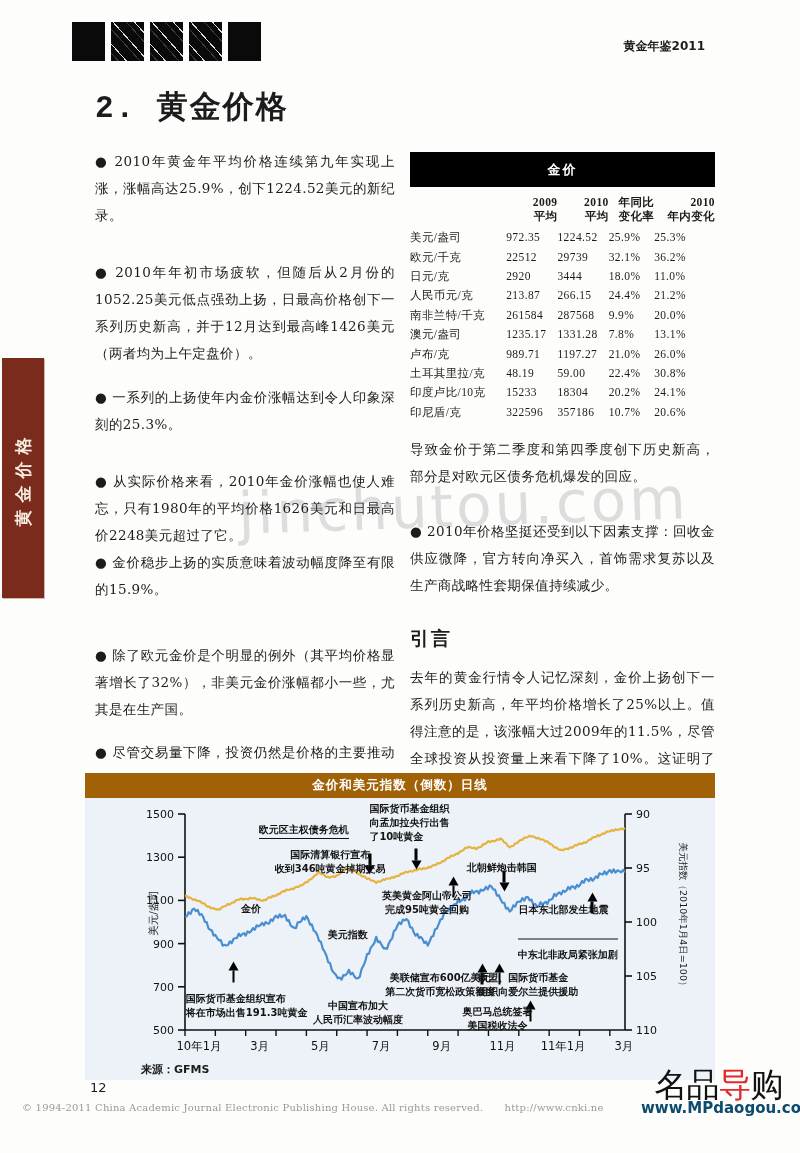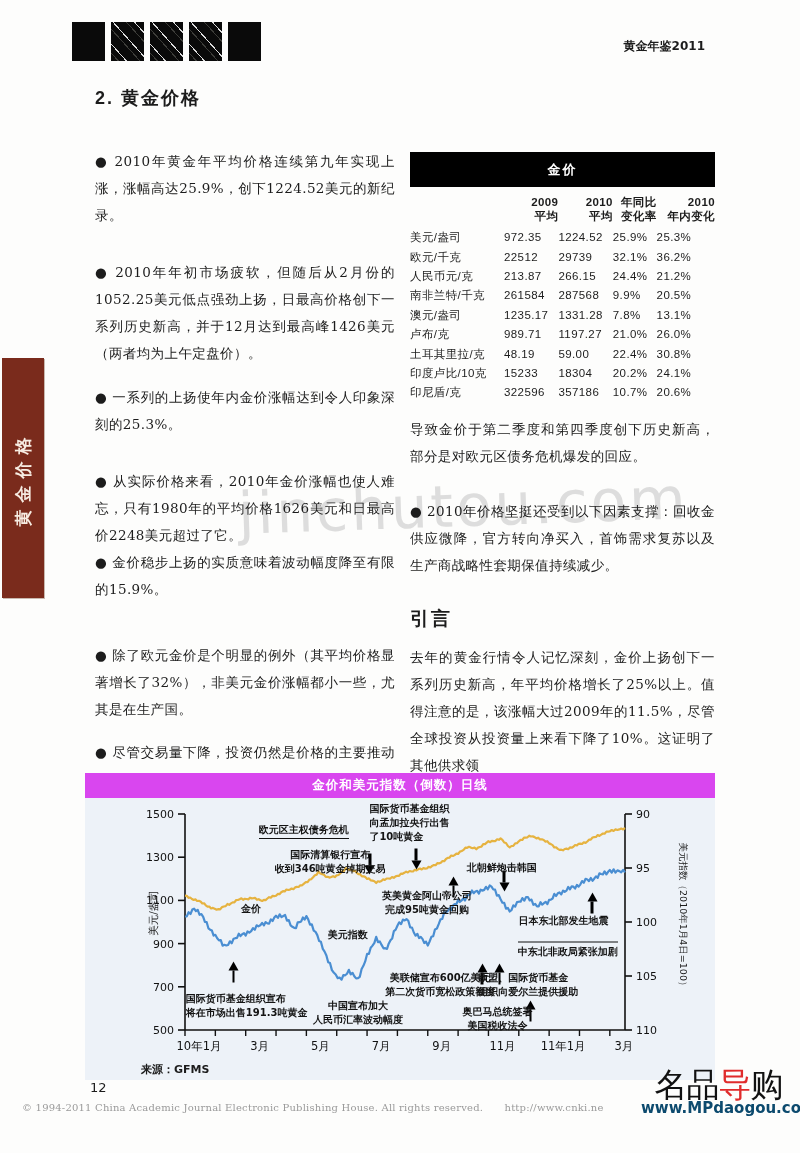--- a/index.html
+++ b/index.html
@@ -9,62 +9,62 @@
   .watermark{position:absolute;left:238px;top:472px;font-size:58px;letter-spacing:3px;
              color:rgba(150,150,150,0.30);font-family:"DejaVu Sans","Liberation Sans",sans-serif;
              transform:rotate(-2deg);z-index:0;}
   
   .thumbs{position:absolute;left:72px;top:22px;display:flex;gap:6px;}
   .thumb{width:33px;height:39px;background:#0a0a0a;position:relative;overflow:hidden;}
   .thumb.speck{background:
      repeating-linear-gradient(48deg,#0a0a0a 0 5px,#3c3c38 5px 6px,#0a0a0a 6px 11px,#ddd 11px 12px,#0a0a0a 12px 16px);}
   .brand{position:absolute;right:95px;top:38px;font-size:12px;font-weight:bold;
          font-family:"DejaVu Sans","Liberation Sans",sans-serif;}
-  .title{position:absolute;left:95px;top:86px;font-size:18px;font-weight:900;margin:0;
-         font-family:Liberation Sans, sans-serif;letter-spacing:2px;}
+  .title{position:absolute;left:95px;top:86px;font-size:31px;font-weight:900;margin:0;
+         font-family:Liberation Mono, monospace;letter-spacing:2px;}
   
   .side-tab{position:absolute;left:2px;top:358px;width:42px;height:240px;background:#7a2b1c;
             display:flex;align-items:center;justify-content:center;box-shadow:1px 1px 0 #c9b8ae;}
   .side-tab span{display:block;transform:rotate(-90deg);white-space:nowrap;color:#f7ece2;
                  font-size:17px;font-weight:bold;letter-spacing:7px;
                  font-family:"DejaVu Sans","Liberation Sans",sans-serif;}
   
   .col-left{position:absolute;left:95px;top:148px;width:300px;font-size:13.5px;line-height:27px;
             text-align:justify;letter-spacing:0.4px;}
   .col-left p{margin:0;}
   .col-right{position:absolute;left:410px;top:152px;width:305px;font-size:13.5px;line-height:27px;
              text-align:justify;letter-spacing:0.4px;}
   .col-right p{margin:0;}
   
   .tbl-title{background:#000;color:#fff;text-align:center;font-weight:bold;font-size:13px;
              padding:4px 0;font-family:"DejaVu Sans","Liberation Sans",sans-serif;letter-spacing:2px;}
   table.gold{width:100%;border-collapse:collapse;font-size:11.5px;line-height:1.25;
-             font-family:Liberation Sans, sans-serif;margin-top:6px;}
+             font-family:Liberation Serif, serif;margin-top:6px;}
   table.gold th{font-weight:bold;text-align:right;vertical-align:bottom;white-space:pre-line;padding:2px 0 4px 0;}
   table.gold td{text-align:left;padding:2.5px 0;}
   table.gold th:first-child, table.gold td:first-child{text-align:left;}
   
   .intro-h{font-size:19px;font-weight:900;margin:0;letter-spacing:2px;
            font-family:"DejaVu Sans","Liberation Sans",sans-serif;}
   
   .chart-block{position:absolute;left:85px;top:773px;width:630px;z-index:1;}
-  .chart-titlebar{background:#d946ef;color:#fff;text-align:center;font-size:12.5px;font-weight:bold;
+  .chart-titlebar{background:#a16207;color:#fff;text-align:center;font-size:12.5px;font-weight:bold;
                   padding:4px 0;letter-spacing:1px;font-family:"DejaVu Sans","Liberation Sans",sans-serif;}
   .chart-panel{position:relative;width:630px;height:260px;background:#edf2f8;}
   .chart-panel svg{position:absolute;left:0;top:0;}
   .y-label-left{position:absolute;left:-24px;top:108px;transform:rotate(-90deg);font-size:10.5px;
                 width:90px;text-align:center;font-family:"DejaVu Sans","Liberation Sans",sans-serif;}
   .y-label-right{position:absolute;right:-64px;top:112px;transform:rotate(90deg);font-size:9.5px;
                  width:190px;text-align:center;font-family:"DejaVu Sans","Liberation Sans",sans-serif;}
   .ann{position:absolute;transform:translate(-50%,-50%);font-size:10px;line-height:1.4;
        text-align:center;white-space:pre-line;color:#141414;font-weight:bold;z-index:3;
        font-family:"DejaVu Sans","Liberation Sans",sans-serif;}
   .ann.left{text-align:left;}
   .ann.rule-under{border-bottom:1.5px solid #111;padding-bottom:1px;}
-  .ann.rule-over{border-top:1.5px solid #111;padding-top:2px;}
+  .ann.rule-over{border-top:1.5px solid #111;padding-top:8px;}
   .arrow{position:absolute;transform:translate(-50%,-50%);width:11px;z-index:2;}
   .arrow .head{width:0;height:0;border-left:5.5px solid transparent;border-right:5.5px solid transparent;margin:0 auto;}
   .arrow.up .head{border-bottom:9px solid #000;}
   .arrow.down .head{border-top:9px solid #000;}
   .arrow .stem{width:2.6px;height:12px;background:#000;margin:0 auto;}
   .chart-source{margin:4px 0 0 56px;font-size:11px;font-weight:bold;background:#edf2f8;display:inline-block;
                 font-family:"DejaVu Sans","Liberation Sans",sans-serif;}
   .chart-source-row{background:#edf2f8;height:22px;}
   
   .page-num{position:absolute;left:90px;top:1080px;font-size:13px;
@@ -136,32 +136,39 @@
               <td>25.3%</td>
             </tr>
             <tr>
               <td>欧元/千克</td>
               <td>22512</td>
               <td>29739</td>
               <td>32.1%</td>
               <td>36.2%</td>
             </tr>
             <tr>
+              <td>日元/克</td>
+              <td>2920</td>
+              <td>3444</td>
+              <td>18.0%</td>
+              <td>11.0%</td>
+            </tr>
+            <tr>
               <td>人民币元/克</td>
               <td>213.87</td>
               <td>266.15</td>
               <td>24.4%</td>
               <td>21.2%</td>
             </tr>
             <tr>
               <td>南非兰特/千克</td>
               <td>261584</td>
               <td>287568</td>
               <td>9.9%</td>
-              <td>20.5%</td>
+              <td>20.0%</td>
             </tr>
             <tr>
               <td>澳元/盎司</td>
               <td>1235.17</td>
               <td>1331.28</td>
               <td>7.8%</td>
               <td>13.1%</td>
             </tr>
             <tr>
               <td>卢布/克</td>
@@ -261,21 +268,21 @@
         <div class="ann" style="left: 245.2px; top: 63.52px;">国际清算银行宣布
 收到346吨黄金掉期交易</div>
         <div class="ann left" style="left: 324.4px; top: 24.64px;">国际货币基金组织
 向孟加拉央行出售
 了10吨黄金</div>
         <div class="ann" style="left: 166px; top: 111.04px;">金价</div>
         <div class="ann" style="left: 262.8px; top: 136.96px;">美元指数</div>
         <div class="ann" style="left: 342px; top: 104.56px;">英美黄金阿山帝公司
 完成95吨黄金回购</div>
         <div class="ann" style="left: 416.8px; top: 70px;">北朝鲜炮击韩国</div>
-        <div class="ann" style="left: 478.4px; top: 123px;">日本东北部发生地震</div>
+        <div class="ann" style="left: 478.4px; top: 112px;">日本东北部发生地震</div>
         <div class="ann rule-over" style="left: 482.8px; top: 152.08px;">中东北非政局紧张加剧</div>
         <div class="ann" style="left: 355.2px; top: 186.64px;">美联储宣布600亿美元
 第二次货币宽松政策额度</div>
         <div class="ann left" style="left: 443.2px; top: 186.64px;">欧盟、国际货币基金
 组织向爱尔兰提供援助</div>
         <div class="ann left" style="left: 161.6px; top: 208.24px;">国际货币基金组织宣布
 将在市场出售191.3吨黄金</div>
         <div class="ann" style="left: 273px; top: 214.72px;">中国宣布加大
 人民币汇率波动幅度</div>
         <div class="ann" style="left: 412.4px; top: 221.2px;">奥巴马总统签署

